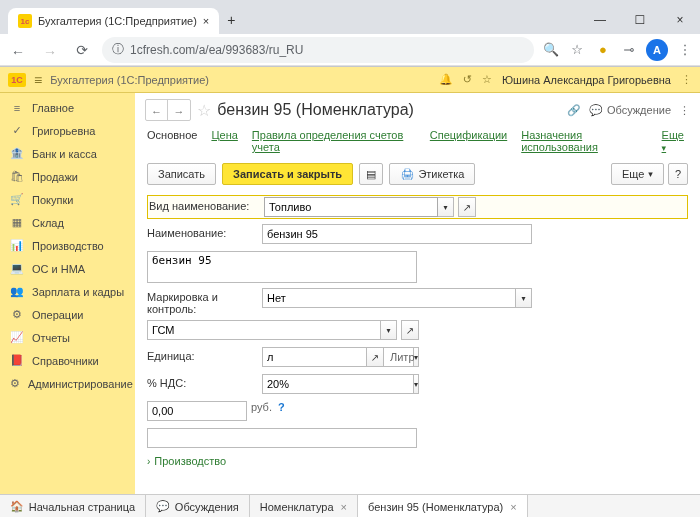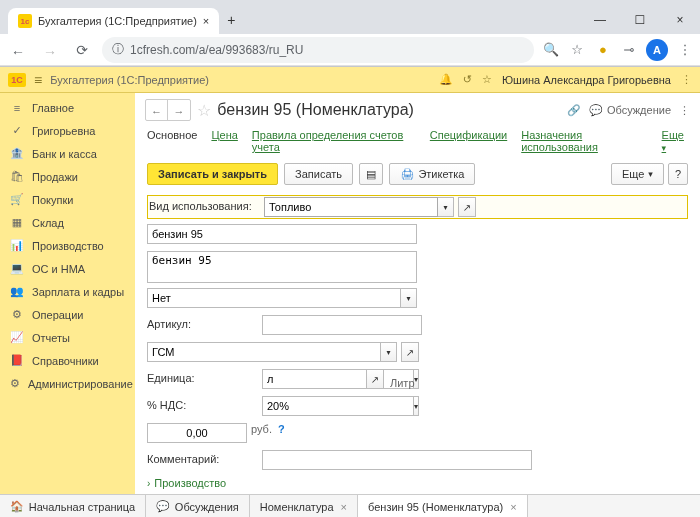--- a/index.html
+++ b/index.html
@@ -60,21 +60,21 @@
 .btn.primary { background: #ffe535; border-color: #d9c020; font-weight: bold; }
 .btn.icon-only { padding: 3px 6px; }
 .toolbar-right { margin-left: auto; display: flex; gap: 4px; }
 .more-menu::after { content: " ▾"; font-size: 9px; }
 
 
 .form { padding: 6px 12px; overflow-y: auto; flex: 1; }
 .form-row { display: flex; align-items: flex-start; margin-bottom: 5px; min-height: 22px; }
 .form-label { width: 115px; padding-top: 3px; font-size: 11px; color: #333; flex-shrink: 0; }
 .form-field { border: 1px solid #bbb; height: 20px; padding: 2px 4px; font-size: 11px; background: #fff; }
-.field-group { display: flex; align-items: flex-end; gap: 2px; }
+.field-group { display: flex; align-items: center; gap: 2px; }
 .highlighted { border: 1px solid #e0c000; background: #fffef5; padding: 1px; }
 .highlighted .form-field { border-color: #aaa; }
 .select-field { display: flex; }
 .select-field .form-field { flex: 1; }
 .sel-btn { width: 16px; height: 20px; border: 1px solid #bbb; border-left: none; background: linear-gradient(#fff,#f0f0f0); display: flex; align-items: center; justify-content: center; font-size: 8px; cursor: pointer; }
 .link-btn { width: 18px; height: 20px; border: 1px solid #bbb; background: linear-gradient(#fff,#f0f0f0); display: flex; align-items: center; justify-content: center; font-size: 10px; cursor: pointer; margin-left: 2px; }
 textarea.form-field { height: 32px; resize: none; }
 .unit-label { margin-left: 4px; color: #666; }
 .help-q { color: #1976d2; margin-left: 6px; cursor: pointer; font-weight: bold; }
 
@@ -217,74 +217,72 @@
     <div class="subtabs">
       <span class="subtab active">Основное</span>
       <span class="subtab">Цена</span>
       <span class="subtab">Правила определения счетов учета</span>
       <span class="subtab">Спецификации</span>
       <span class="subtab">Назначения использования</span>
       <span class="subtab more">Еще</span>
     </div>
 
     <div class="toolbar">
+      <div class="btn">
+          <span>Записать</span>
+        </div>
       <div class="btn primary">
           <span>Записать и закрыть</span>
-        </div>
-      <div class="btn">
-          <span>Записать</span>
         </div>
       <div class="btn icon-only">
           <span>▤</span>
         </div>
       <div class="btn">
           <span style="color:#1976d2">🖨</span>
           <span>Этикетка</span>
         </div>
       <div class="toolbar-right">
         <div class="btn more-menu">
             <span>Еще</span>
           </div>
         <div class="btn icon-only">
             <span>?</span>
           </div>
       </div>
     </div>
 
     <div class="form">
       <div class="form-row highlighted">
-        <div class="form-label">Вид использования:</div>
+        <div class="form-label">Вид наименование:</div>
         <div class="field-group">
           <div class="select-field" style="width:190px">
             <input class="form-field" value="Топливо" style="">
             <div class="sel-btn">▾</div>
           </div>
           <div class="link-btn">↗</div>
         </div>
       </div>
 
       <div class="form-row">
+        <div class="form-label">Наименование:</div>
         <input class="form-field" style="width: 270px;" value="бензин 95">
       </div>
 
       <div class="form-row">
         <textarea class="form-field" style="width: 270px;">бензин 95</textarea>
       </div>
 
       <div class="form-row">
+        <div class="form-label">Маркировка и контроль:</div>
         <div class="select-field" style="width:270px">
           <input class="form-field" value="Нет" style="">
           <div class="sel-btn">▾</div>
         </div>
       </div>
 
-      <div class="form-row">
-        <div class="form-label">Артикул:</div>
-        <input class="form-field" style="width: 160px;" value="">
-      </div>
 
       <div class="form-row">
         <div class="field-group">
           <div class="select-field" style="width:250px">
             <input class="form-field" value="ГСМ" style="">
             <div class="sel-btn">▾</div>
           </div>
           <div class="link-btn">↗</div>
         </div>
       </div>
@@ -303,27 +301,26 @@
 
       <div class="form-row">
         <div class="form-label">% НДС:</div>
         <div class="select-field" style="width:100px">
           <input class="form-field" value="20%" style="">
           <div class="sel-btn">▾</div>
         </div>
       </div>
 
       <div class="form-row">
-        <input class="form-field" style="width: 100px; text-align: center;" value="0,00">
+        <input class="form-field" style="width: 100px; text-align: left;" value="0,00">
         <span class="unit-label">руб.</span>
         <span class="help-q">?</span>
       </div>
 
       <div class="form-row">
-        <div class="form-label">Комментарий:</div>
         <input class="form-field" style="width: 270px;" value="">
       </div>
 
       <div class="expand-group">
           <span class="expand-chev">›</span>
           <span>Производство</span>
         </div>
 
     </div>
   </div>

